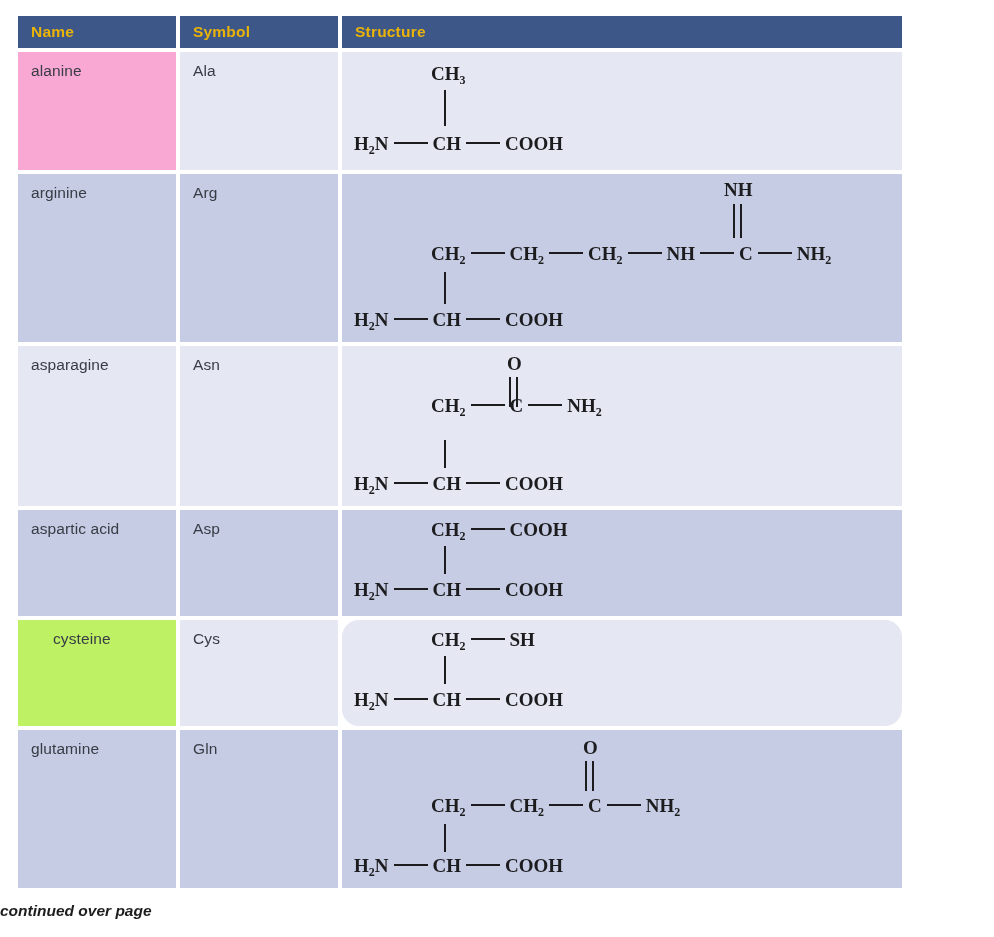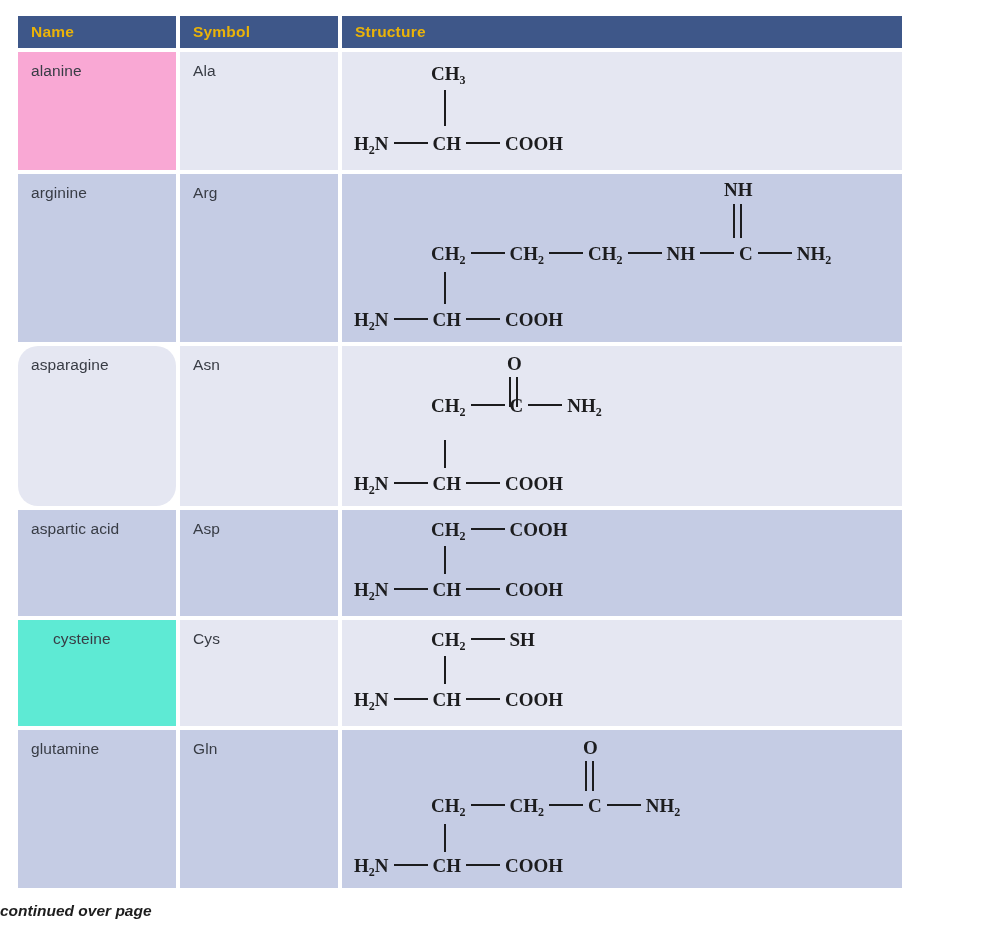--- a/index.html
+++ b/index.html
@@ -66,41 +66,41 @@
   <div class="cell txt-cell" style="background: rgb(197, 204, 228);">arginine</div>
   <div class="cell txt-cell" style="background: rgb(197, 204, 228);">Arg</div>
   <div class="cell struct-cell" style="background: rgb(197, 204, 228); height: 168px;">
         <div class="sline" style="left: 382px; top: 6px;"><span>NH</span></div>
         <div class="sline" style="left: 89px; top: 70px;"><span>CH<sub>2</sub></span><span class="bond"></span><span>CH<sub>2</sub></span><span class="bond"></span><span>CH<sub>2</sub></span><span class="bond"></span><span>NH</span><span class="bond"></span><span>C</span><span class="bond"></span><span>NH<sub>2</sub></span></div>
         <div class="sline" style="left: 12px; top: 136px;"><span>H<sub>2</sub>N</span><span class="bond"></span><span>CH</span><span class="bond"></span><span>COOH</span></div>
         <div class="vbond" style="left: 102px; top: 98px; height: 32px;"></div>
         <div class="dbond" style="left: 391px; top: 30px; height: 34px;"></div>
       </div>
 
-  <div class="cell txt-cell" style="background: rgb(229, 231, 242); border-radius: 20px;">asparagine</div>
+  <div class="cell txt-cell" style="background: rgb(229, 231, 242);">asparagine</div>
   <div class="cell txt-cell" style="background: rgb(229, 231, 242);">Asn</div>
   <div class="cell struct-cell" style="background: rgb(229, 231, 242); height: 160px;">
         <div class="sline" style="left: 165px; top: 8px;"><span>O</span></div>
         <div class="sline" style="left: 89px; top: 50px;"><span>CH<sub>2</sub></span><span class="bond"></span><span>C</span><span class="bond"></span><span>NH<sub>2</sub></span></div>
         <div class="sline" style="left: 12px; top: 128px;"><span>H<sub>2</sub>N</span><span class="bond"></span><span>CH</span><span class="bond"></span><span>COOH</span></div>
         <div class="vbond" style="left: 102px; top: 94px; height: 28px;"></div>
         <div class="dbond" style="left: 167px; top: 31px; height: 30px;"></div>
       </div>
 
   <div class="cell txt-cell" style="background: rgb(197, 204, 228);">aspartic acid</div>
   <div class="cell txt-cell" style="background: rgb(197, 204, 228);">Asp</div>
   <div class="cell struct-cell" style="background: rgb(197, 204, 228); height: 106px;">
         <div class="sline" style="left: 89px; top: 10px;"><span>CH<sub>2</sub></span><span class="bond"></span><span>COOH</span></div>
         <div class="sline" style="left: 12px; top: 70px;"><span>H<sub>2</sub>N</span><span class="bond"></span><span>CH</span><span class="bond"></span><span>COOH</span></div>
         <div class="vbond" style="left: 102px; top: 36px; height: 28px;"></div>
       </div>
 
-  <div class="cell txt-cell" style="background: #5eead4; padding-left: 35px;">cysteine</div>
+  <div class="cell txt-cell" style="background: #bef264; padding-left: 35px;">cysteine</div>
   <div class="cell txt-cell" style="background: rgb(229, 231, 242);">Cys</div>
-  <div class="cell struct-cell" style="background: rgb(229, 231, 242); height: 106px;">
+  <div class="cell struct-cell" style="background: rgb(229, 231, 242); height: 106px; border-radius: 17px;">
         <div class="sline" style="left: 89px; top: 10px;"><span>CH<sub>2</sub></span><span class="bond"></span><span>SH</span></div>
         <div class="sline" style="left: 12px; top: 70px;"><span>H<sub>2</sub>N</span><span class="bond"></span><span>CH</span><span class="bond"></span><span>COOH</span></div>
         <div class="vbond" style="left: 102px; top: 36px; height: 28px;"></div>
       </div>
 
   <div class="cell txt-cell" style="background: rgb(197, 204, 228);">glutamine</div>
   <div class="cell txt-cell" style="background: rgb(197, 204, 228);">Gln</div>
   <div class="cell struct-cell" style="background: rgb(197, 204, 228); height: 158px;">
         <div class="sline" style="left: 241px; top: 8px;"><span>O</span></div>
         <div class="sline" style="left: 89px; top: 66px;"><span>CH<sub>2</sub></span><span class="bond"></span><span>CH<sub>2</sub></span><span class="bond"></span><span>C</span><span class="bond"></span><span>NH<sub>2</sub></span></div>

